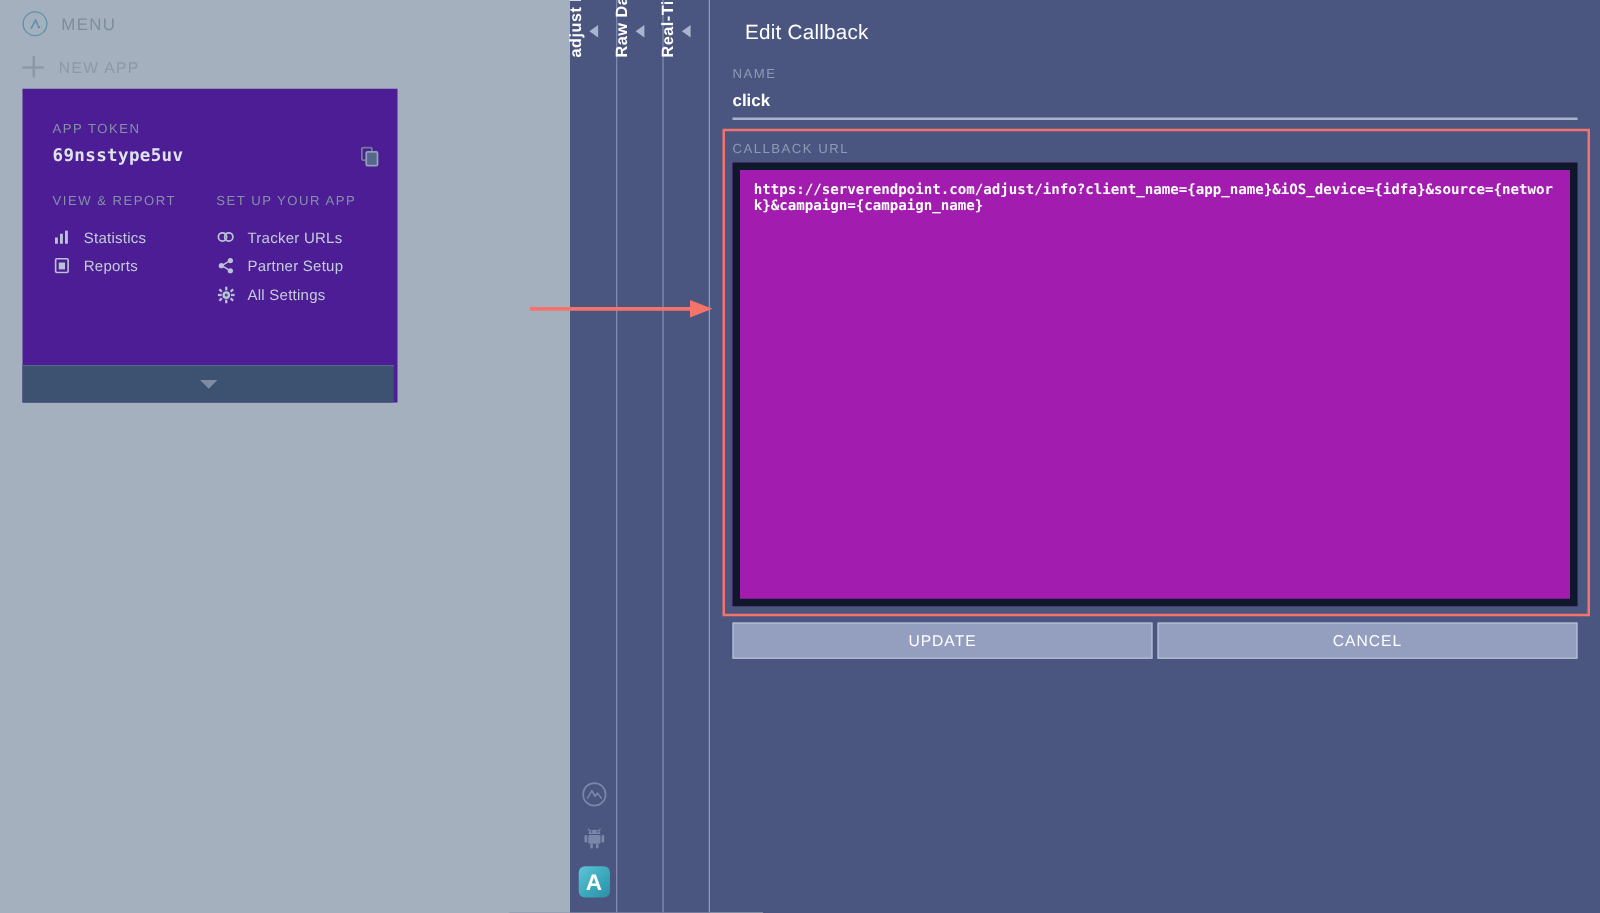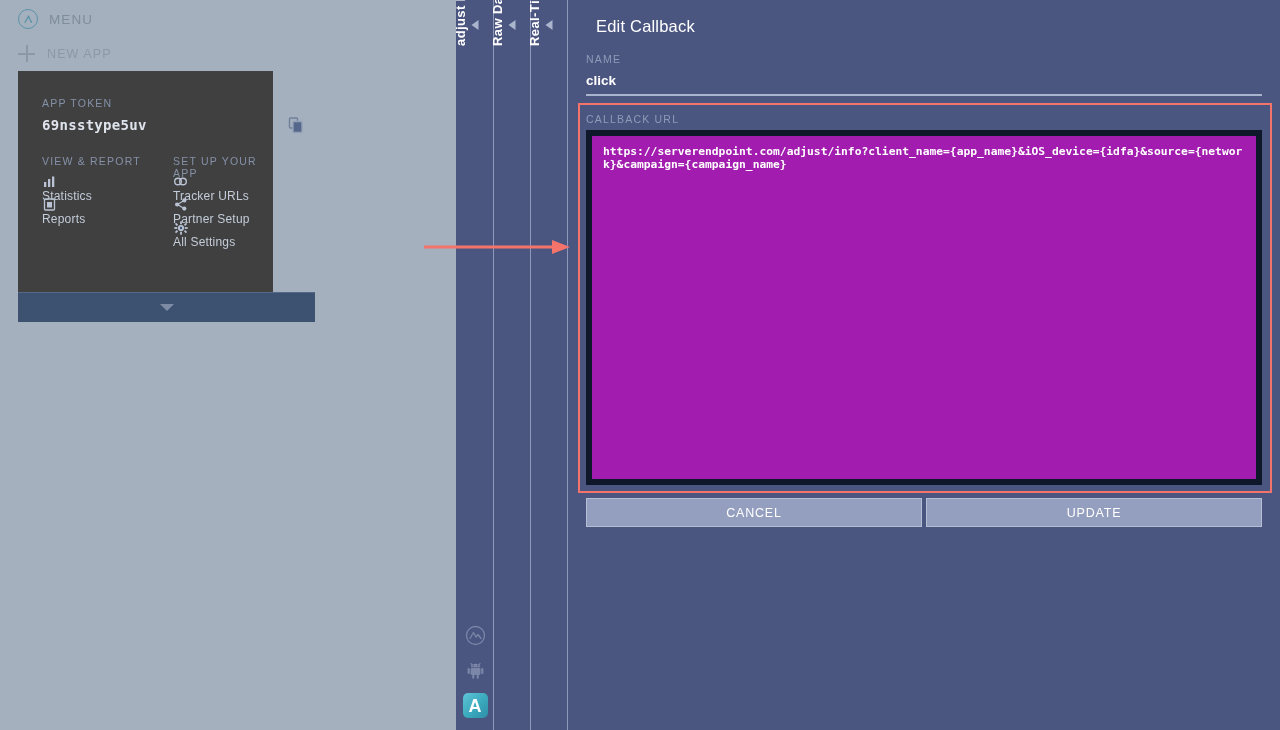--- a/index.html
+++ b/index.html
@@ -50,22 +50,22 @@
   }
   .plus-icon:before { left: 0; top: 8px; width: 17px; height: 1.5px; }
   .plus-icon:after { top: 0; left: 8px; height: 17px; width: 1.5px; }
   .newapp-label {
     color: #8b99a7; font-size: 12.5px; letter-spacing: 1.1px;
   }
 
   
   #app-card {
     position: absolute; left: 18px; top: 71px;
-    width: 255px; height: 251px;
-    background: #404040;
+    width: 300px; height: 251px;
+    background: #4c1d95;
   }
   .card-body { position: relative; height: 220px; }
   .card-label {
     position: absolute;
     color: #8591a8; font-size: 10.5px; letter-spacing: 1.2px;
   }
   #token-label { left: 24px; top: 26px; }
   #token-value {
     position: absolute; left: 24px; top: 46px;
     color: #dfe4ec; font-size: 14px; font-weight: bold;
@@ -76,22 +76,22 @@
     position: absolute; left: 270px; top: 46px;
     width: 16px; height: 17px; cursor: pointer;
   }
   #view-report-label { left: 24px; top: 84px; }
   #setup-label { left: 155px; top: 84px; }
 
   .link-list { position: absolute; }
   #list-left { left: 24px; top: 103px; }
   #list-right { left: 155px; top: 103px; }
   .link-item {
-    display: flex; align-items: flex-start; 
-    height: 23px; cursor: pointer; flex-direction: column;
+    display: flex; align-items: flex-end; gap: 10px;
+    height: 23px; cursor: pointer;
   }
   .link-icon {
     width: 15px; height: 15px;
     display: flex; align-items: center; justify-content: center;
     color: #b9c3d3; flex: 0 0 15px;
   }
   .link-text { color: #c3ccd9; font-size: 12px; letter-spacing: 0.2px; }
 
   #card-footer {
     position: absolute; left: 0; bottom: 0;
@@ -388,22 +388,22 @@
 
     <span id="url-label">CALLBACK URL</span>
 
     <div id="url-box">
       <p id="url-text">https://serverendpoint.com/adjust/info?client_name={app_name}&amp;iOS_device={idfa}&amp;source={network}&amp;campaign={campaign_name}</p>
     </div>
 
     <div id="highlight-box"></div>
 
     <div id="btn-row">
+      <button class="action-btn">UPDATE</button>
       <button class="action-btn">CANCEL</button>
-      <button class="action-btn">UPDATE</button>
     </div>
   </div>
 
   <div id="red-arrow">
     <svg width="148" height="20" viewBox="0 0 148 20" aria-hidden="true">
       <line x1="0" y1="10" x2="130" y2="10" stroke="#f4736b" stroke-width="3"></line>
       <polygon points="128,3 146,10 128,17" fill="#f4736b"></polygon>
     </svg>
   </div>
 

